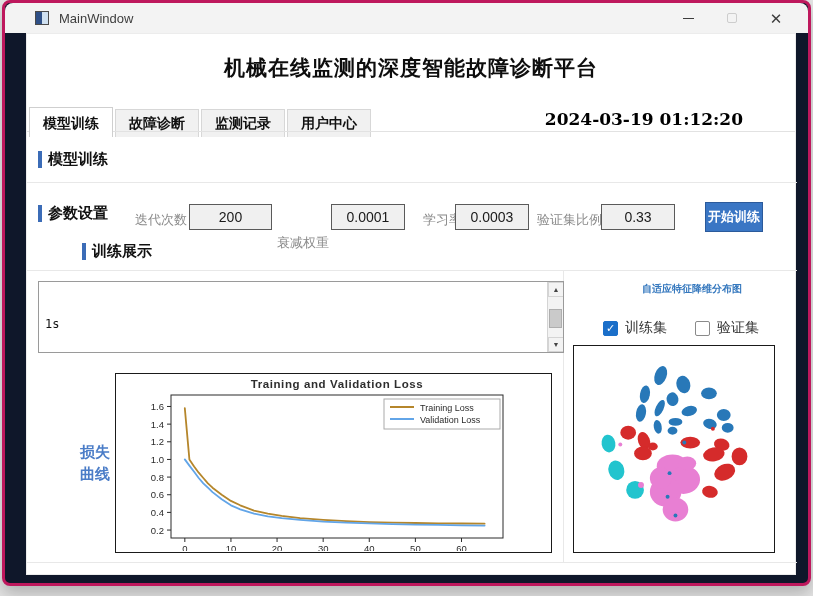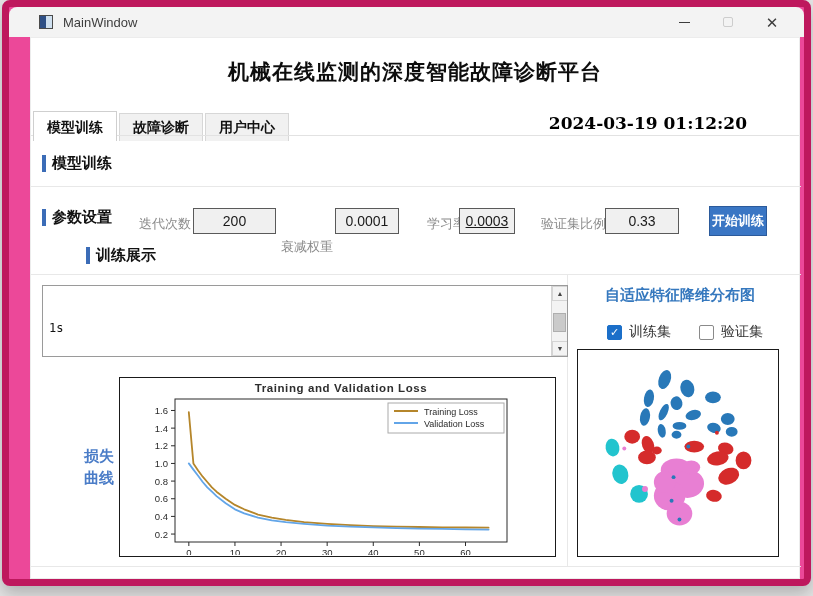--- a/index.html
+++ b/index.html
@@ -1,19 +1,19 @@
 <!DOCTYPE html>
 <html><head>
 <meta charset="utf-8">
 <style>
   * { margin:0; padding:0; box-sizing:border-box; }
   html,body { width:813px; height:596px; overflow:hidden; background:#e4e4e4;
               font-family:"Liberation Sans", sans-serif; }
   .window { position:absolute; left:2px; top:0; width:809px; height:586px;
-            background:#ec4899; border:7px solid #be185d; border-radius:8px;
+            background:#0f172a; border:3px solid #be185d; border-radius:8px;
             box-shadow:0 8px 16px rgba(0,0,0,.22); }
   .titlebar { position:absolute; left:0; top:0; right:0; height:30px; display:flex;
               align-items:center; border-radius:8px 8px 0 0; background:#f3f3f3; }
   .app-icon { width:14px; height:14px; margin-left:30px; border:1px solid #4a4a4a;
               background:linear-gradient(90deg,#2e4f86 0 50%,#cfe0f0 50% 100%); }
   .win-title { margin-left:10px; font-size:13px; color:#3d3d3d; }
   .win-controls { position:absolute; right:10px; top:0; height:30px; display:flex; }
   .win-btn { width:44px; height:30px; display:flex; align-items:center; justify-content:center; }
   .min-glyph { width:11px; height:0; border-top:1.5px solid #3c3c3c; }
   .max-glyph { width:10px; height:10px; border:1.5px solid #cdcdcd; border-radius:2px; }
@@ -62,22 +62,22 @@
   .scroll-down { bottom:0; }
   .scroll-thumb { position:absolute; left:1px; top:27px; width:13px; height:19px;
                   background:#cacaca; border:1px solid #aeaeae; }
 
   .loss-label { position:absolute; left:38px; top:407px; width:60px; text-align:center;
                 font-size:15px; font-weight:bold; color:#4a7cc7; line-height:22px; }
 
   .chart-box { position:absolute; left:88px; top:339px; width:437px; height:180px;
                background:#fff; border:1.5px solid #1a1a1a; }
 
-  .right-title { position:absolute; left:544px; top:248px; width:210px; text-align:center;
-                 font-size:15px; font-weight:bold; color:#3578be; }
+  .right-title { position:absolute; left:560px; top:248px; width:210px; text-align:center;
+                 font-size:10px; font-weight:bold; color:#3578be; }
   .cb-row-item { position:absolute; top:285px; display:flex; align-items:center; }
   .cb-box { width:15px; height:15px; border:1px solid #8a8a8a; border-radius:2px;
             background:#fff; margin-right:7px; display:flex; align-items:center;
             justify-content:center; font-size:11px; color:#fff; }
   .cb-box.checked { background:#1b6fc9; border-color:#1b6fc9; }
   .cb-label { font-size:14px; color:#333; }
 
   .scatter-box { position:absolute; left:546px; top:311px; width:202px; height:208px;
                  background:#fff; border:1.5px solid #1a1a1a; }
   svg { display:block; }
@@ -103,42 +103,43 @@
     </div>
   </div>
 
   <div class="content">
 
     <div class="page-title">机械在线监测的深度智能故障诊断平台</div>
 
     <div class="tabbar">
       <div class="tab active">模型训练</div>
       <div class="tab">故障诊断</div>
+      <div class="tab">监测记录</div>
       <div class="tab">用户中心</div>
     </div>
     <div class="tab-underline"></div>
     <div class="timestamp">2024-03-19 01:12:20</div>
 
     <div class="sec-header" style="left:11px; top:116px;">
       <div class="sec-bar"></div>
       <div class="sec-label">模型训练</div>
     </div>
     <div class="hline" style="left:0; top:148px; width:770px;"></div>
 
     <div class="sec-header" style="left:11px; top:170px;justify-content:space-between;">
       <div class="sec-bar"></div>
       <div class="sec-label">参数设置</div>
     </div>
 
     <div class="param-label" style="left:108px;">迭代次数</div>
     <input class="field" style="left: 162px; width: 83px;" readonly="" value="200">
     <div class="param-label" style="left:250px;margin-top:23px;">衰减权重</div>
-    <input class="field" style="left: 304px; width: 64px;" readonly="" value="0.0001">
+    <input class="field" style="left: 304px; width: 74px;" readonly="" value="0.0001">
     <div class="param-label" style="left:396px;">学习率</div>
-    <input class="field" style="left: 428px; width: 56px; text-decoration: underline;" readonly="" value="0.0003">
+    <input class="field" style="left: 428px; width: 74px;" readonly="" value="0.0003">
     <div class="param-label" style="left:510px;">验证集比例</div>
     <input class="field" style="left: 574px; width: 74px;" readonly="" value="0.33">
     <button class="start-btn">开始训练</button>
 
     <div class="sec-header" style="left:11px; top:208px;margin-left:44px;">
       <div class="sec-bar"></div>
       <div class="sec-label">训练展示</div>
     </div>
     <div class="hline" style="left:0; top:236px; width:770px;"></div>
     <div class="vline" style="left:536px; top:236px; height:292px;"></div>

